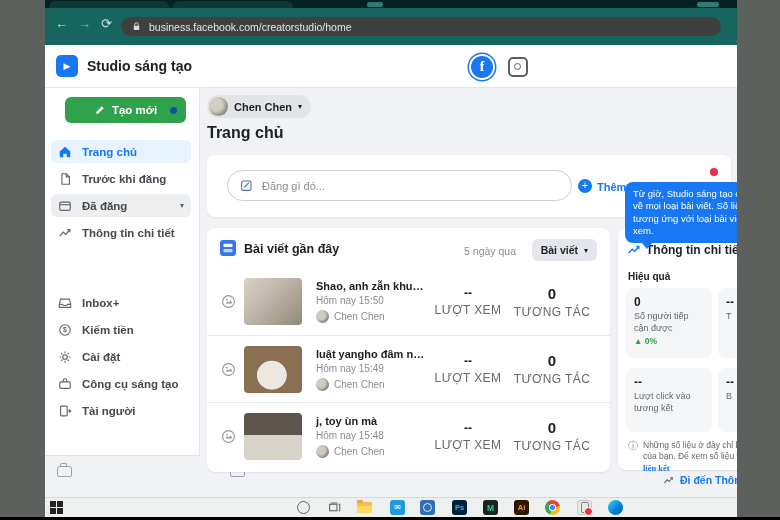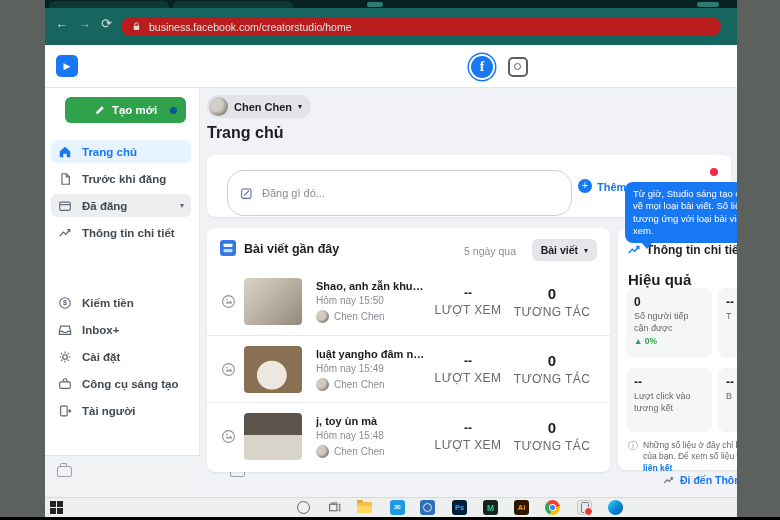--- a/index.html
+++ b/index.html
@@ -10,21 +10,21 @@
   .desktop.right{left:737px;width:43px;}
   .window{position:absolute;left:45px;top:0;width:692px;height:517px;background:#f0f2f5;overflow:hidden;}
 
   
   .tabstrip{position:absolute;left:0;top:0;width:692px;height:8px;background:#052220;}
   .tabfrag{position:absolute;top:1px;height:7px;background:#0e3835;border-radius:6px 6px 0 0;}
   .tabbit{position:absolute;top:2px;height:5px;background:#2f7a72;border-radius:2px;}
   .toolbar{position:absolute;left:0;top:8px;width:692px;height:37px;background:#16665f;}
   .navic{position:absolute;top:8px;font-size:13px;color:#cfe0dd;line-height:16px;cursor:default;}
   .navic.dim{color:#8fb3ae;}
-  .urlbar{position:absolute;left:76px;top:9px;width:600px;height:19px;background:#b91c1c;border-radius:10px;display:flex;align-items:center;padding:0 10px;box-sizing:border-box;gap:7px;}
+  .urlbar{position:absolute;left:76px;top:9px;width:600px;height:19px;background:#404040;border-radius:10px;display:flex;align-items:center;padding:0 10px;box-sizing:border-box;gap:7px;}
   .urltext{font-size:10.5px;color:#d9e8e5;white-space:nowrap;overflow:hidden;}
 
   
   .page{position:absolute;left:0;top:45px;width:692px;height:452px;background:#f0f2f5;}
   .pageheader{position:absolute;left:0;top:0;width:692px;height:43px;background:#fff;border-bottom:1px solid #e2e4e8;box-sizing:border-box;}
   .applogo{position:absolute;left:11px;top:10px;width:22px;height:22px;border-radius:5px;background:#1877f2;color:#fff;display:flex;align-items:center;justify-content:center;font-size:9px;}
   .apptitle{position:absolute;left:42px;top:13px;font-size:14px;font-weight:bold;color:#1c1e21;}
   .fbic{position:absolute;left:426px;top:11px;width:22px;height:22px;border-radius:50%;background:#1877f2;color:#fff;font-weight:bold;font-size:14px;display:flex;align-items:center;justify-content:center;box-shadow:0 0 0 2px #fff,0 0 0 3.5px #1877f2;font-family:"Liberation Serif",serif;}
   .igic{position:absolute;left:463px;top:12px;width:16px;height:16px;border:2px solid #5b5f66;border-radius:5px;}
   .igic::after{content:"";position:absolute;left:4px;top:4px;width:5px;height:5px;border:1.6px solid #5b5f66;border-radius:50%;}
@@ -47,21 +47,21 @@
   .frag::before{content:"";position:absolute;left:2px;top:-4px;width:5px;height:3px;border:1.5px solid #9aa0a6;border-bottom:none;border-radius:2px 2px 0 0;}
 
   
   .acctpill{position:absolute;left:162px;top:50px;height:23px;background:#e2e4e8;border-radius:12px;display:flex;align-items:center;padding:0 9px 0 2px;gap:6px;}
   .avatar{width:19px;height:19px;border-radius:50%;background:radial-gradient(circle at 38% 40%,#d2cec6 0 38%,#8e897f 70%);}
   .acctname{font-size:11px;font-weight:bold;color:#1c1e21;}
   .acctcaret{font-size:8px;color:#1c1e21;}
   .pgtitle{position:absolute;left:162px;top:79px;font-size:16px;font-weight:bold;color:#1c1e21;}
   .card{position:absolute;background:#fff;border-radius:8px;box-shadow:0 1px 2px rgba(0,0,0,.08);}
   .composercard{left:162px;top:110px;width:524px;height:62px;}
-  .composer{position:absolute;left:20px;top:15px;width:345px;height:46px;border:1px solid #ccd0d5;border-radius:17px;box-sizing:border-box;display:flex;align-items:center;gap:9px;padding:0 12px;}
+  .composer{position:absolute;left:20px;top:15px;width:345px;height:31px;border:1px solid #ccd0d5;border-radius:17px;box-sizing:border-box;display:flex;align-items:center;gap:9px;padding:0 12px;}
   .composertext{font-size:11px;color:#8a8d91;}
   .pluscirc{position:absolute;left:371px;top:24px;width:14px;height:14px;border-radius:50%;background:#1877f2;color:#fff;font-size:11px;line-height:13px;text-align:center;}
   .addstory{position:absolute;left:390px;top:26px;font-size:11px;font-weight:bold;color:#1877f2;white-space:nowrap;}
   .reddot{position:absolute;left:665px;top:123px;width:8px;height:8px;border-radius:50%;background:#f02849;}
 
   
   .postscard{left:162px;top:183px;width:403px;height:244px;}
   .pc-head-ic{position:absolute;left:13px;top:12px;}
   .pc-title{position:absolute;left:37px;top:14px;font-size:12.5px;font-weight:bold;color:#1c1e21;}
   .pc-range{position:absolute;right:94px;top:17px;font-size:10.5px;color:#8a8d91;}
@@ -85,33 +85,33 @@
   .pstat.w1{width:76px;}
   .pstat.w2{width:92px;}
   .pv{font-size:12px;font-weight:bold;color:#1c1e21;}
   .pv.big{font-size:15px;}
   .pl{font-size:12px;letter-spacing:.4px;color:#65676b;}
 
   
   .insightscard{left:573px;top:183px;width:135px;height:242px;border-radius:8px 0 0 8px;}
   .ins-title{position:absolute;left:28px;top:15px;font-size:12px;font-weight:bold;color:#1c1e21;white-space:nowrap;}
   .ins-ic{position:absolute;left:9px;top:15px;}
-  .ins-sec{position:absolute;left:10px;top:43px;font-size:15px;font-weight:bold;color:#1c1e21;}
+  .ins-sec{position:absolute;left:10px;top:43px;font-size:10px;font-weight:bold;color:#1c1e21;}
   .tile{position:absolute;width:86px;height:64px;background:#f5f6f7;border-radius:8px;padding:7px 8px;box-sizing:border-box;}
   .tile .tv{font-size:12px;font-weight:bold;color:#1c1e21;}
   .tile .tl{font-size:9px;line-height:1.3;color:#65676b;margin-top:2px;}
   .tile .td{font-size:8.5px;font-weight:bold;color:#31a24c;margin-top:2px;}
   .t1{left:8px;top:60px;height:70px;}
   .t2{left:100px;top:60px;height:70px;}
   .t3{left:8px;top:140px;}
   .t4{left:100px;top:140px;}
   .ins-note{position:absolute;left:10px;top:212px;display:flex;gap:5px;}
   .ins-note .ni{font-size:10px;color:#8a8d91;line-height:11px;}
   .ins-note .nl{font-size:8.5px;line-height:1.35;color:#65676b;white-space:nowrap;}
-  .ins-note .nlink{color:#1877f2;font-weight:600;}
+  .ins-note .nlink{color:#1877f2;font-weight:600;font-family:Liberation Serif, serif;}
 
   
   .tooltip{position:absolute;left:580px;top:137px;width:118px;background:#1877f2;border-radius:8px;padding:6px 8px;box-sizing:border-box;z-index:5;}
   .tooltip .tline{font-size:9.5px;line-height:1.3;color:#fff;white-space:nowrap;}
   .tooltip .arrow{position:absolute;left:16px;bottom:-6px;width:0;height:0;border-left:6px solid transparent;border-right:6px solid transparent;border-top:7px solid #1877f2;}
 
   .golink{position:absolute;left:618px;top:429px;display:flex;align-items:center;gap:6px;white-space:nowrap;font-size:10.5px;font-weight:bold;color:#1877f2;z-index:4;}
   .statuspill{position:absolute;left:0;top:431px;width:212px;height:15px;background:#0d423d;color:#e6efed;font-size:8.5px;line-height:15px;padding:0 5px;box-sizing:border-box;white-space:nowrap;overflow:hidden;z-index:6;}
 
   
@@ -166,20 +166,21 @@
             <path d="M5.5 7V5a2.5 2.5 0 0 1 5 0v2" stroke="#cfe0dd" stroke-width="1.4" fill="none"></path>
           </svg>
         <span class="urltext">business.facebook.com/creatorstudio/home</span>
       </div>
     </div>
 
     <div class="page">
 
       <div class="pageheader">
         <div class="applogo">▶</div>
+        <div class="apptitle">Studio sáng tạo</div>
         <div class="fbic">f</div>
         <div class="igic"></div>
       </div>
 
       <aside class="aside">
         <div class="createbtn">
           <svg width="12" height="12" viewBox="0 0 16 16">
               <path d="M3 10.5 10.5 3l2.5 2.5L5.5 13H3z" fill="#fff"></path>
             </svg>
           <span>Tạo mới</span>
@@ -213,31 +214,31 @@
                 <path d="M2 11.5 6 7l3 2.5L13.5 4"></path>
                 <path d="M10.5 4h3v3"></path>
               </svg>
             <span>Thông tin chi tiết</span>
           </div>
         </div>
 
         <div class="nav g2">
           <div class="navitem">
             <svg width="14" height="14" viewBox="0 0 16 16" fill="none" stroke="currentColor" stroke-width="1.3">
+                <path d="M3 3.5h10l1.5 6V13h-13V9.5z"></path>
+                <path d="M1.5 9.5h3.6c.4 1.8 5.4 1.8 5.8 0h3.6"></path>
+              </svg>
+            <span>Inbox+</span>
+          </div>
+          <div class="navitem">
+            <svg width="14" height="14" viewBox="0 0 16 16" fill="none" stroke="currentColor" stroke-width="1.3">
                 <circle cx="8" cy="8" r="6"></circle>
                 <text x="8" y="10.8" font-size="8" text-anchor="middle" fill="currentColor" stroke="none" font-weight="bold">$</text>
               </svg>
             <span>Kiếm tiền</span>
-          </div>
-          <div class="navitem">
-            <svg width="14" height="14" viewBox="0 0 16 16" fill="none" stroke="currentColor" stroke-width="1.3">
-                <path d="M3 3.5h10l1.5 6V13h-13V9.5z"></path>
-                <path d="M1.5 9.5h3.6c.4 1.8 5.4 1.8 5.8 0h3.6"></path>
-              </svg>
-            <span>Inbox+</span>
           </div>
           <div class="navitem">
             <svg width="14" height="14" viewBox="0 0 16 16" fill="none" stroke="currentColor" stroke-width="1.3">
                 <circle cx="8" cy="8" r="2.6"></circle>
                 <path d="M8 1.8v2M8 12.2v2M1.8 8h2M12.2 8h2M3.6 3.6l1.4 1.4M11 11l1.4 1.4M12.4 3.6 11 5M5 11l-1.4 1.4"></path>
               </svg>
             <span>Cài đặt</span>
           </div>
           <div class="navitem">
             <svg width="14" height="14" viewBox="0 0 16 16" fill="none" stroke="currentColor" stroke-width="1.3">

